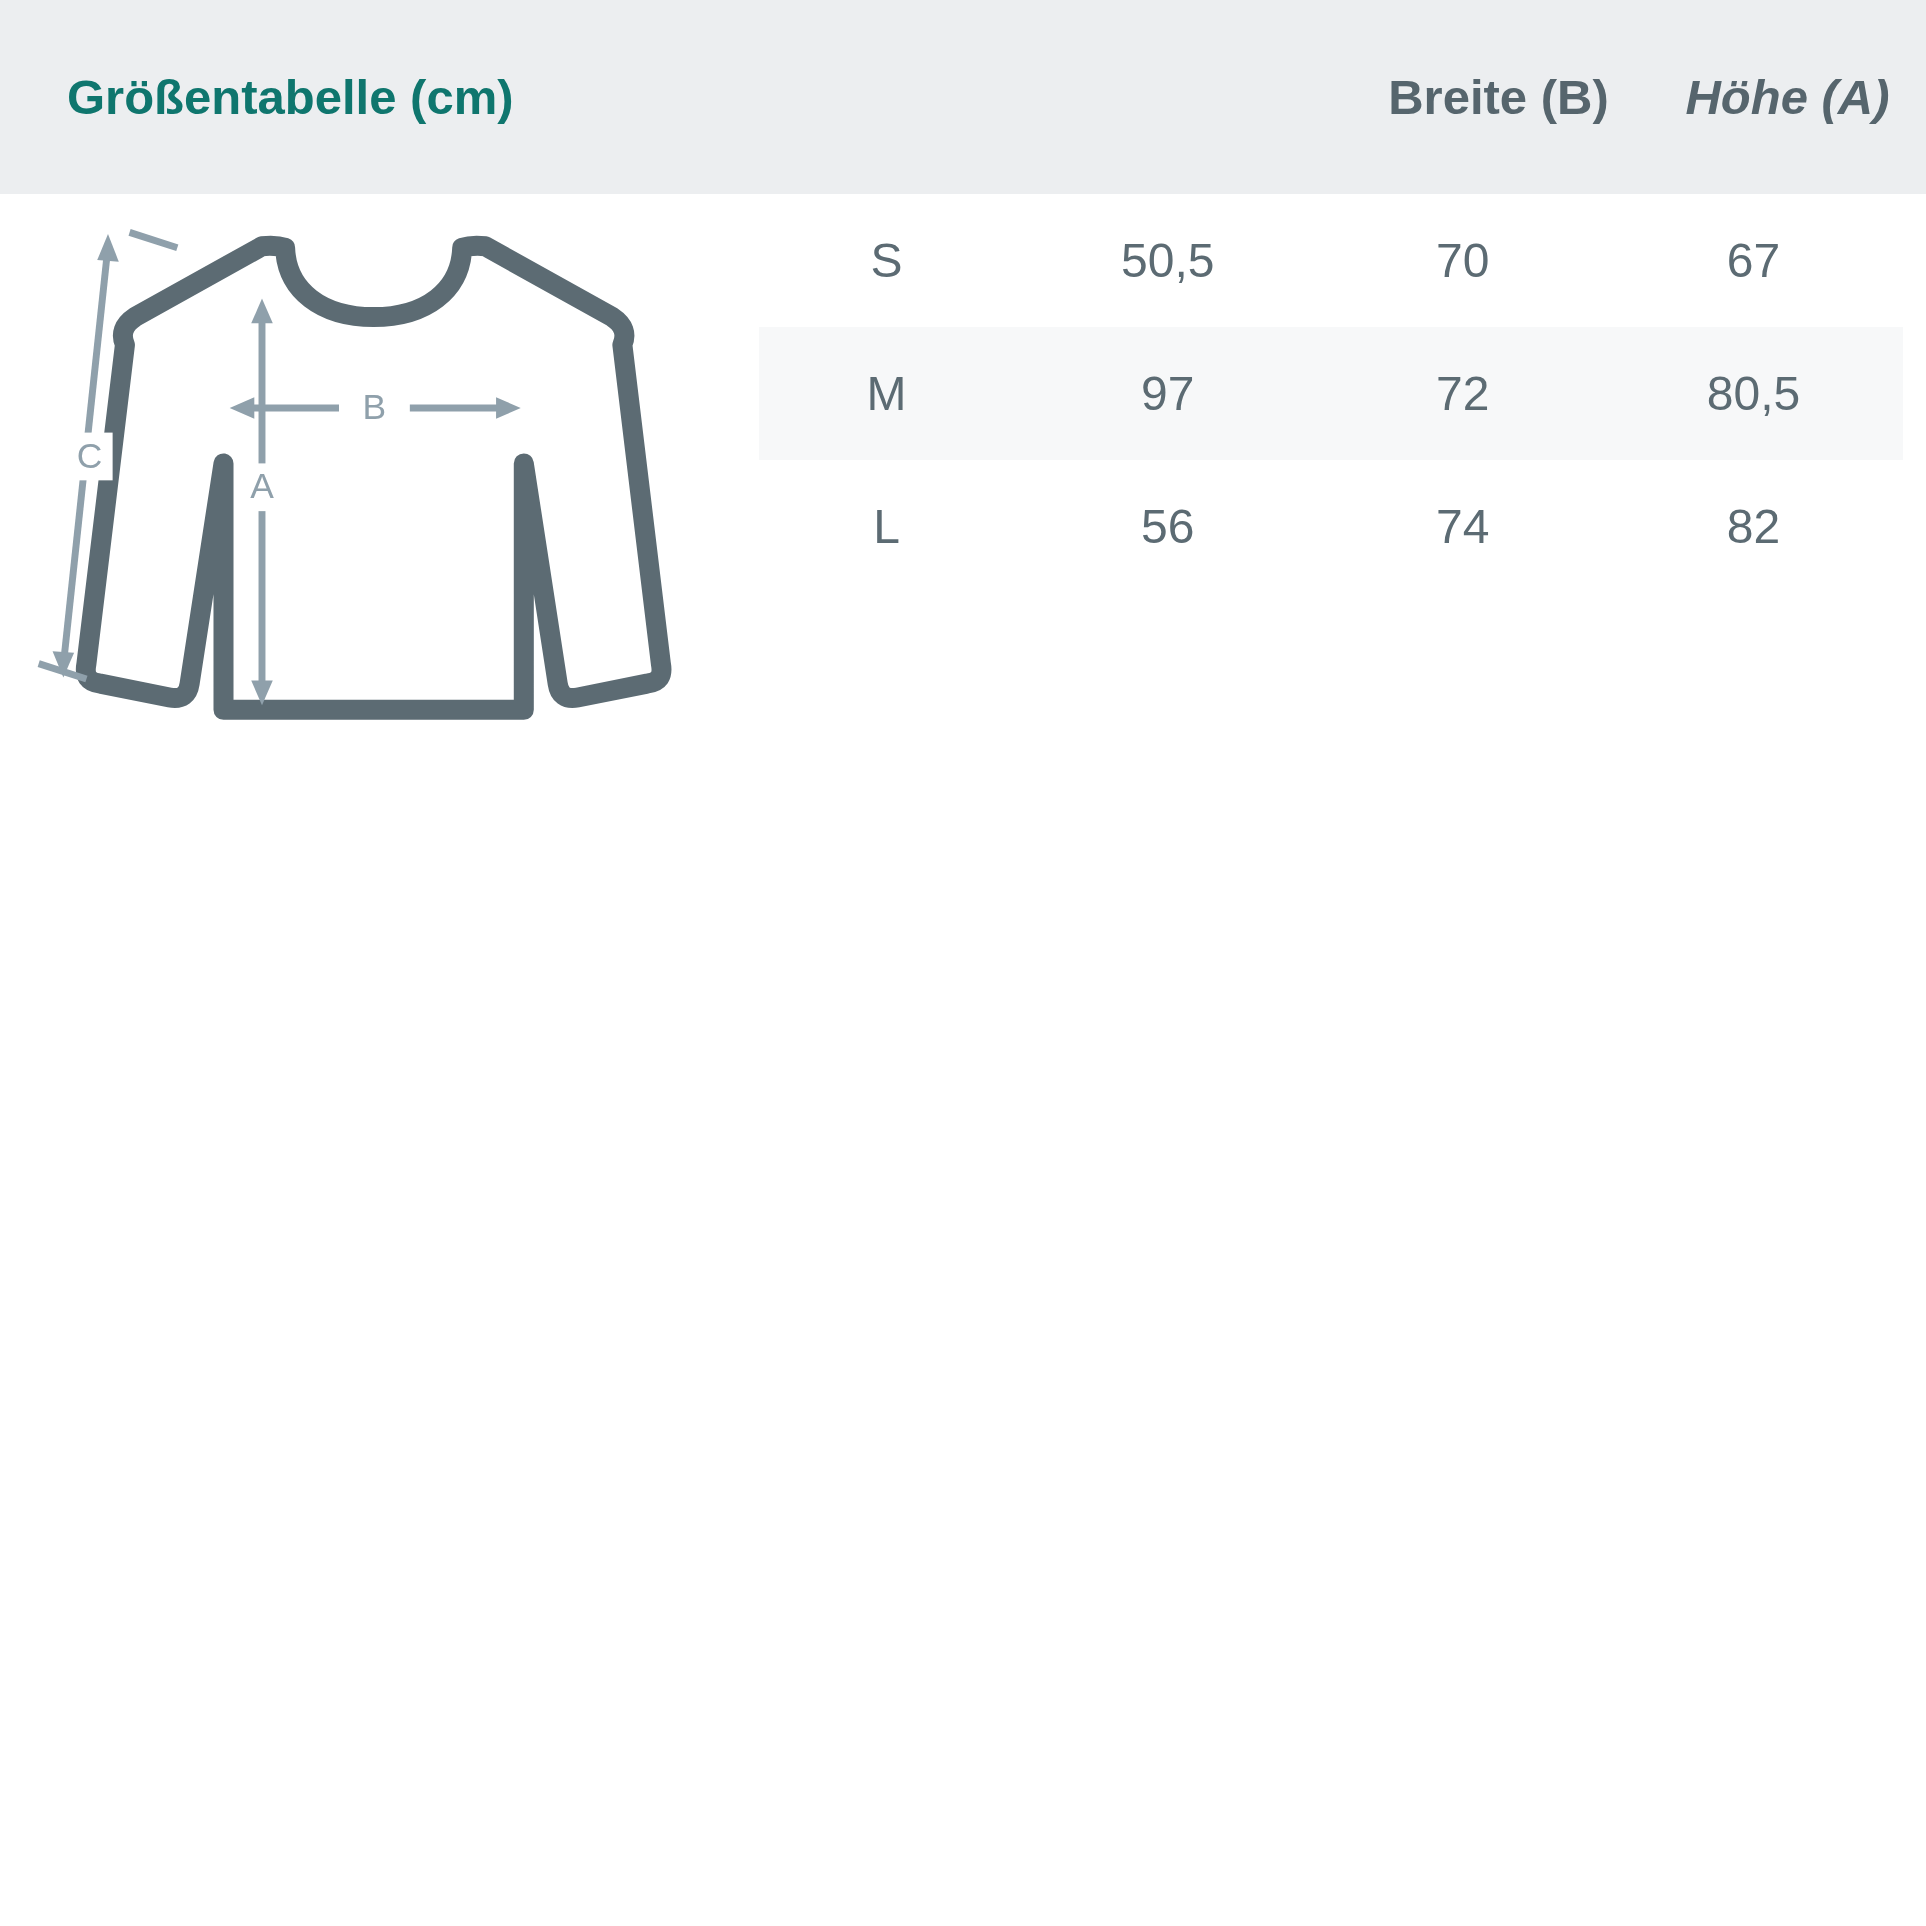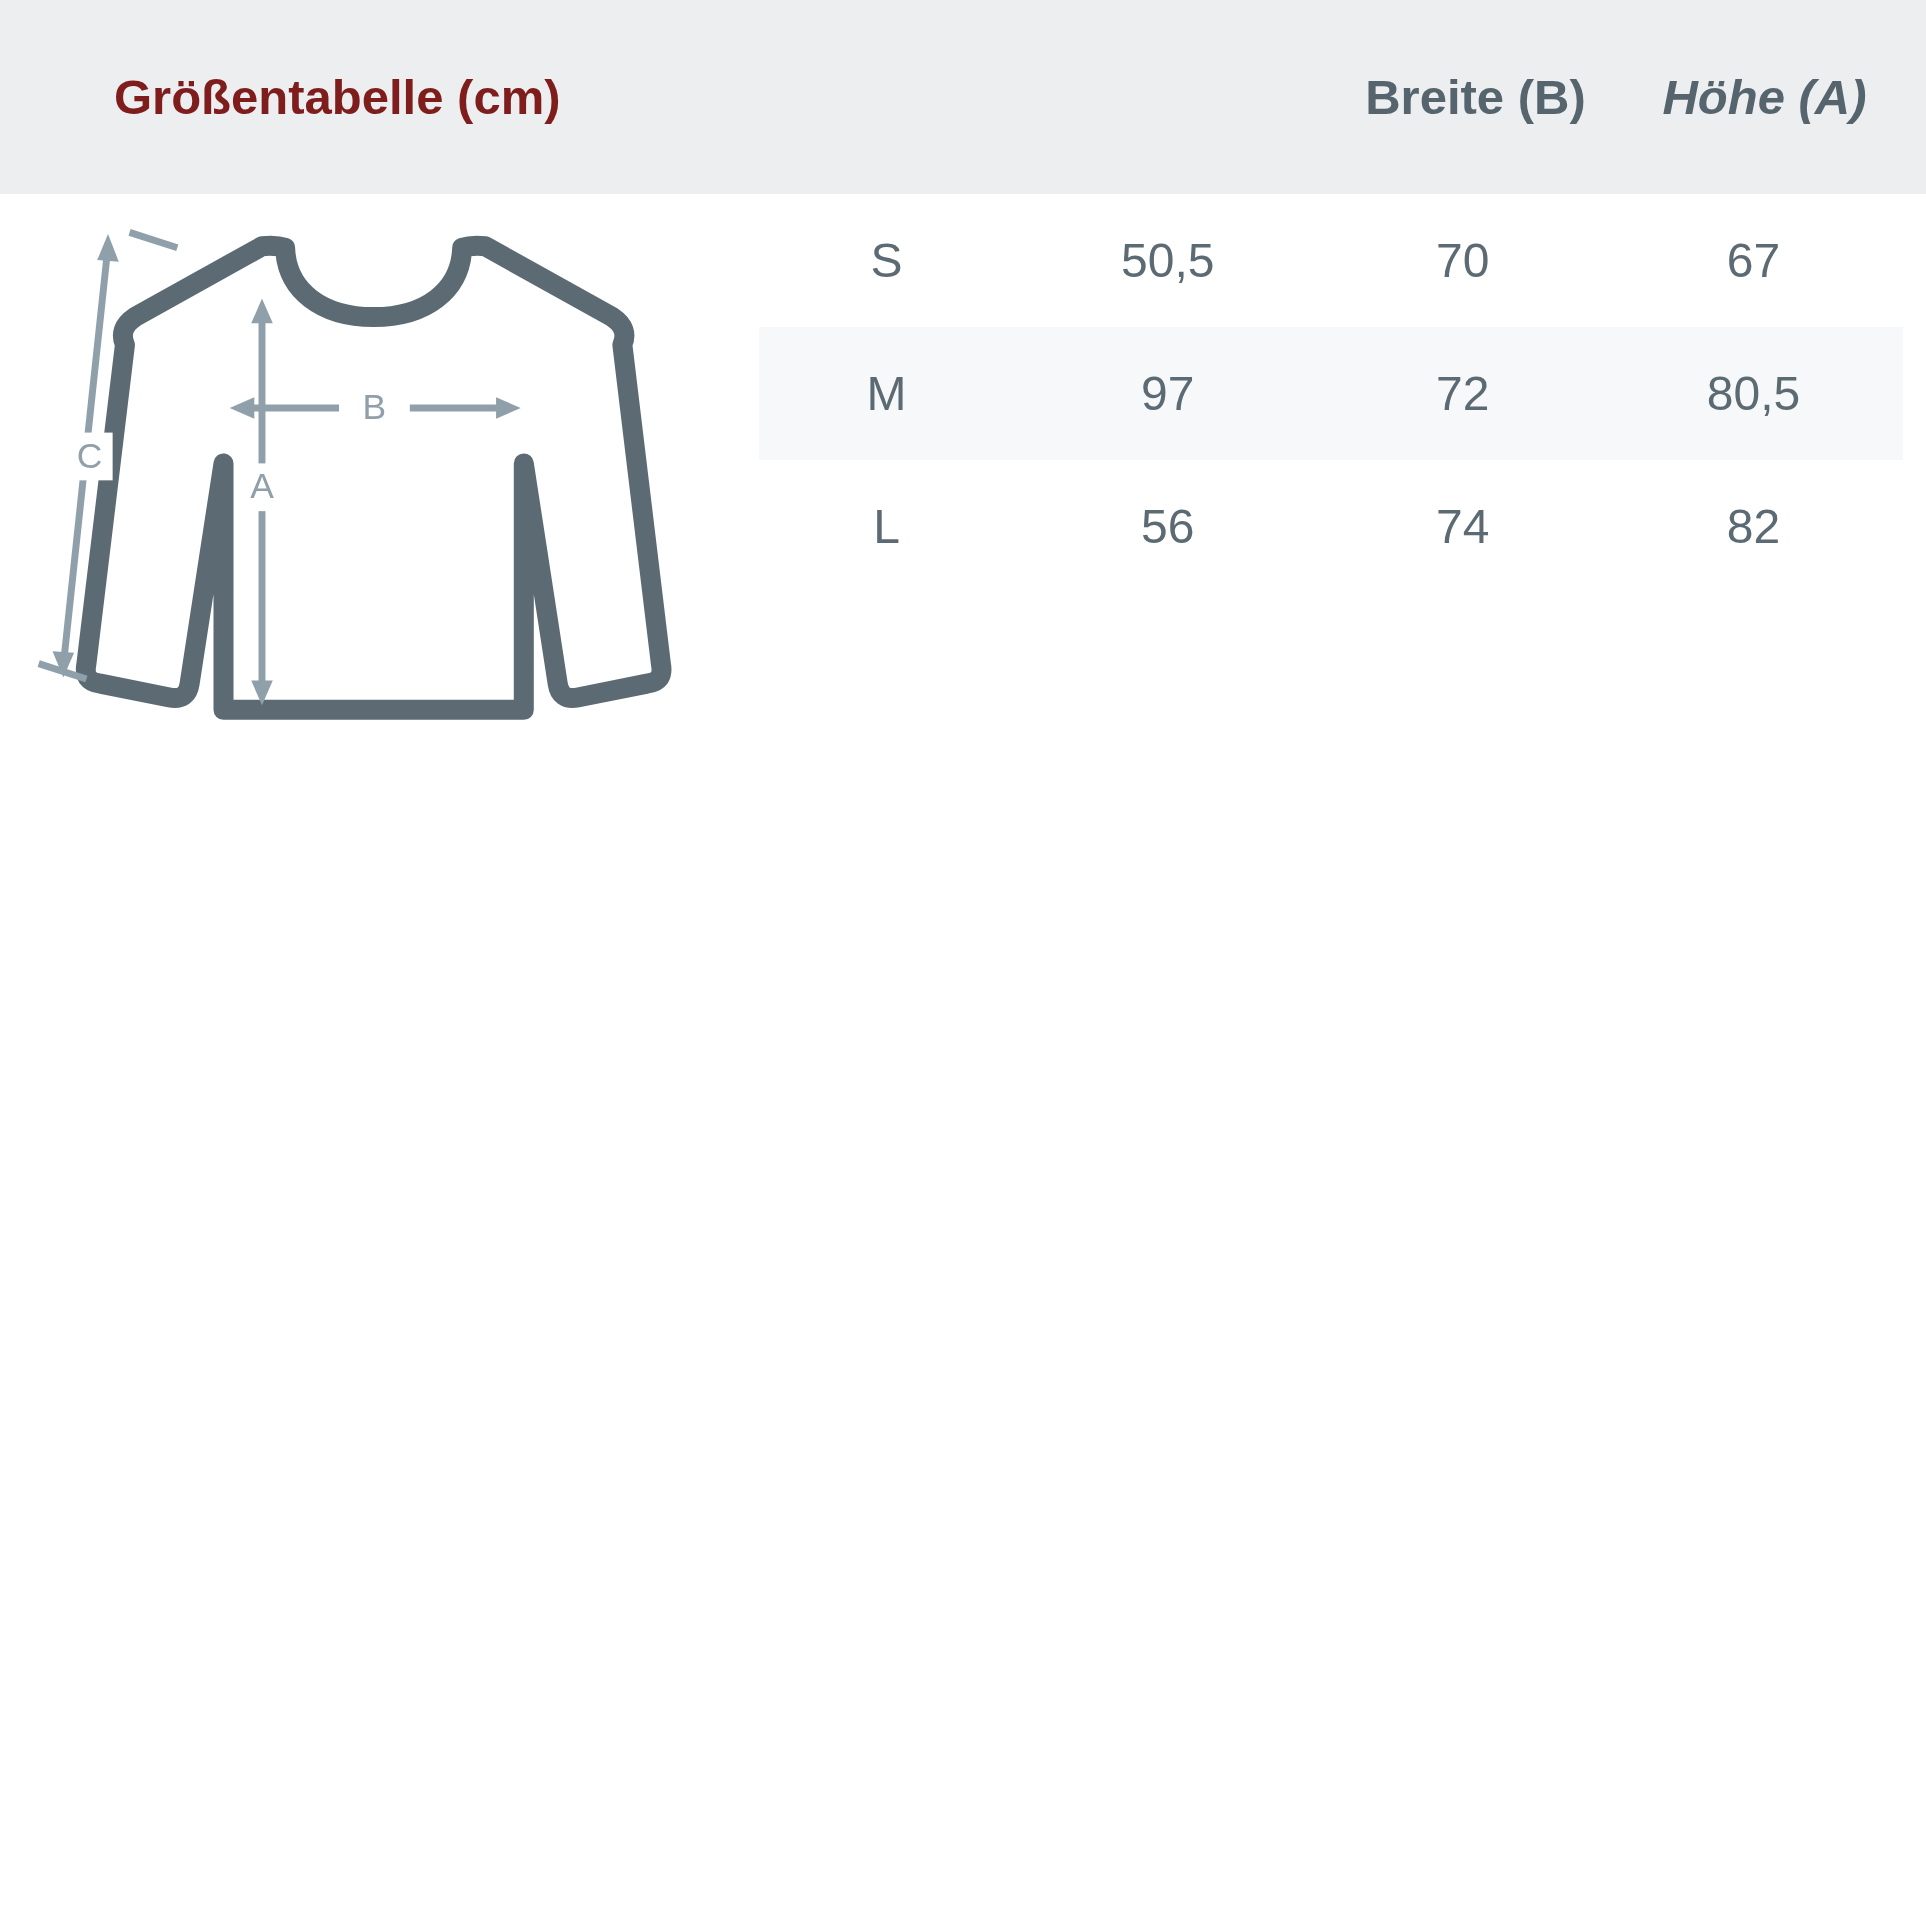--- a/index.html
+++ b/index.html
@@ -27,30 +27,29 @@
     display: flex;
     align-items: center;
     background: #eceef0;
     height: 194px;
     width: 1926px;
     box-sizing: border-box;
   }
   .header-title {
     font-size: 49px;
     font-weight: bold;
-    color: #7f1d1d;
-    padding-left: 114px;
+    color: #0f766e;
+    padding-left: 67px;
     white-space: nowrap;
     text-align: right;
   }
   .header-cols {
     margin-left: auto;
     display: flex;
     align-items: flex-start;
-    padding-right: 23px;
   }
   .header-col {
     font-size: 49px;
     font-weight: bold;
     color: #56656d;
     text-align: center;
     white-space: nowrap;
   }
   .hc-breite { width: 301px; }
   .hc-hoehe  { width: 277px; font-style: italic; }

